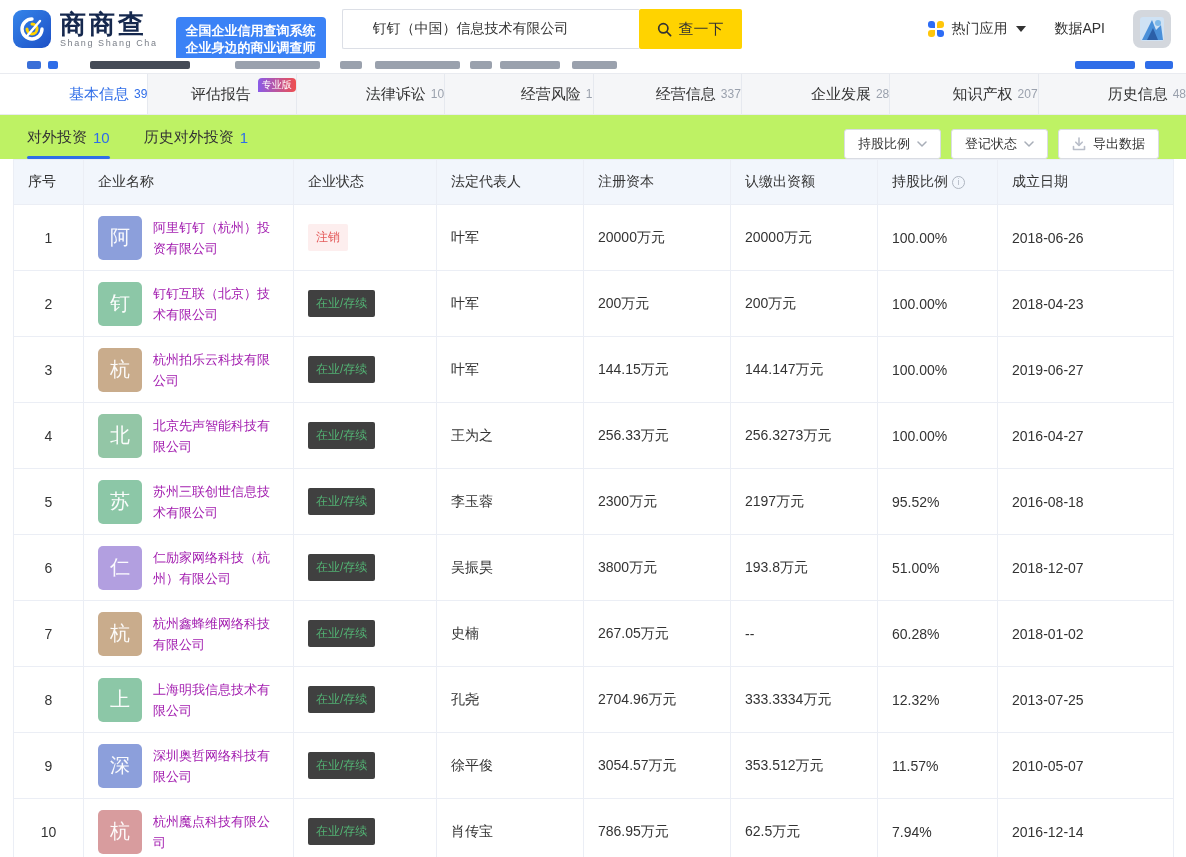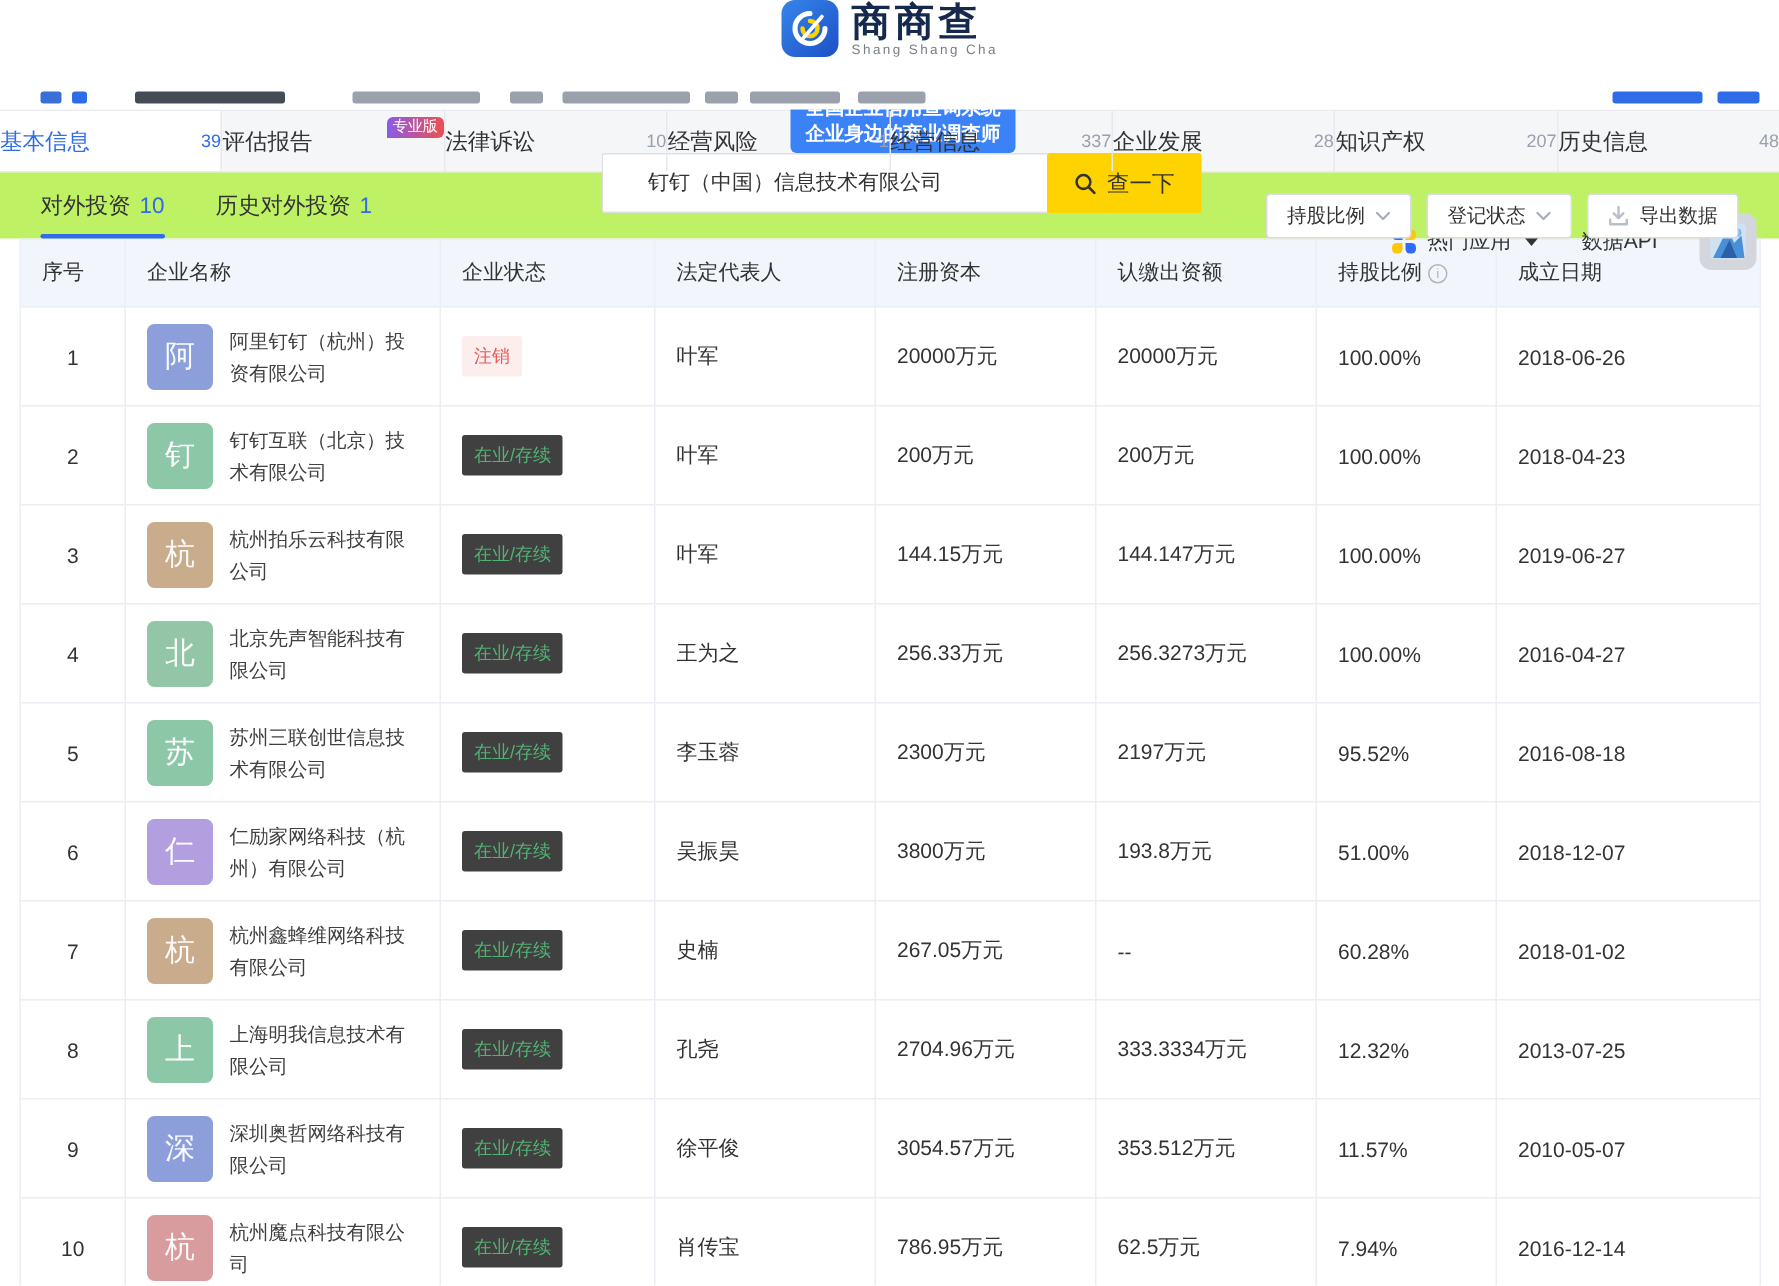--- a/index.html
+++ b/index.html
@@ -1,20 +1,20 @@
 <!DOCTYPE html>
 <html><head>
 <meta charset="utf-8">
 <style>
   * { margin:0; padding:0; box-sizing:border-box; }
   html,body { width:1186px; height:857px; overflow:hidden; }
   body { font-family:"Liberation Sans","DejaVu Sans",sans-serif; color:#333; background:#fff; }
 
   
-  .header { height:58px; display:flex; align-items:center; padding:0 13px; background:#fff;flex-direction:column; }
+  .header { height:58px; display:flex; align-items:center; padding:0 13px; background:#fff; }
   .logo { display:flex; align-items:center; gap:9px; }
   .logo-icon { width:38px; height:38px; border-radius:9px; flex:none;
     background:linear-gradient(135deg,#3585ea,#1d50c6); display:flex; align-items:center; justify-content:center; }
   .logo-text { display:flex; flex-direction:column; }
   .logo-text .cn { font-size:26px; font-weight:bold; color:#15284e; letter-spacing:3px; line-height:27px; }
   .logo-text .en { font-size:9px; color:#7a7f88; letter-spacing:1.6px; }
   .slogan { margin-left:18px; background:#3b82f6; color:#fff; font-size:13px; font-weight:bold;
     padding:5px 10px; border-radius:4px; line-height:17px; text-align:left;margin-top:20px; }
   .searchbar { display:flex; margin-left:16px; }
   .search-input { width:297px; height:40px; border:1px solid #dcdfe6; border-right:none;
@@ -37,21 +37,21 @@
   .data-api { font-size:14px; cursor:pointer; }
   .user-avatar { width:38px; height:38px; border-radius:8px; background:#d3d7dd;
     display:flex; align-items:center; justify-content:center; cursor:pointer; }
 
   
   .strip { height:15px; position:relative; overflow:hidden; background:#fff; }
   .strip .chip { position:absolute; top:3px; height:8px; border-radius:2px; }
 
   
   .tabbar { height:42px; display:flex; background:#f5f6f8; border-top:1px solid #e9ebf0; border-bottom:1px solid #e9ebf0; }
-  .tab { flex:1; display:flex; align-items:center; justify-content:space-between; gap:5px;
+  .tab { flex:1; display:flex; align-items:center; justify-content:flex-end; gap:5px;
     font-size:15px; color:#333; border-right:1px solid #e6e9ef; position:relative; cursor:pointer; }
   .tab:last-child { border-right:none; }
   .tab .cnt { font-size:12px; color:#9aa1ad; }
   .tab.active { background:#fff; color:#2f6de8; }
   .tab.active .cnt { color:#2f6de8; }
   .pro-badge { position:relative; top:-9px; margin-left:2px; background:linear-gradient(90deg,#8a5be8,#ef4f4f);
     color:#fff; font-size:10px; line-height:12px; padding:1px 4px; border-radius:4px 4px 4px 0; }
 
   
   .subrow { height:44px; display:flex; align-items:flex-end; padding:0 27px; background:#bef264; }
@@ -68,21 +68,21 @@
   
   .table-wrap { margin:0 13px; }
   table { width:1160px; border-collapse:collapse; table-layout:fixed; }
   th,td { border:1px solid #ebeef5; font-size:14px; padding:10px 14px; }
   thead th { background:#f2f6fc; height:45px; font-weight:400; text-align:left; color:#333; }
   tbody td { height:66px; background:#fff; }
   td.cell-no { text-align:center; }
   .company-cell { display:flex; align-items:center; gap:11px; }
   .avatar-badge { width:44px; height:44px; border-radius:5px; color:rgba(255,255,255,.95); font-size:20px;
     display:flex; align-items:center; justify-content:center; flex:none; }
-  .company-link { font-size:13px; color:#404040; line-height:21px; cursor:pointer; }
+  .company-link { font-size:13px; color:#a21caf; line-height:21px; cursor:pointer; }
   .status-badge { display:inline-block; font-size:12px; padding:5px 8px; border-radius:2px; white-space:nowrap; }
   .status-badge.active { color:#52b273; background:#404040; }
   .status-badge.cancelled { color:#e45b5b; background:#fdeeee; }
   .info-i { display:inline-block; width:13px; height:13px; border:1px solid #aeb5c0; border-radius:50%;
     color:#aeb5c0; font-size:9px; line-height:11px; text-align:center; margin-left:4px;
     vertical-align:1px; font-style:normal; }
 </style>
 </head>
 <body>
 

